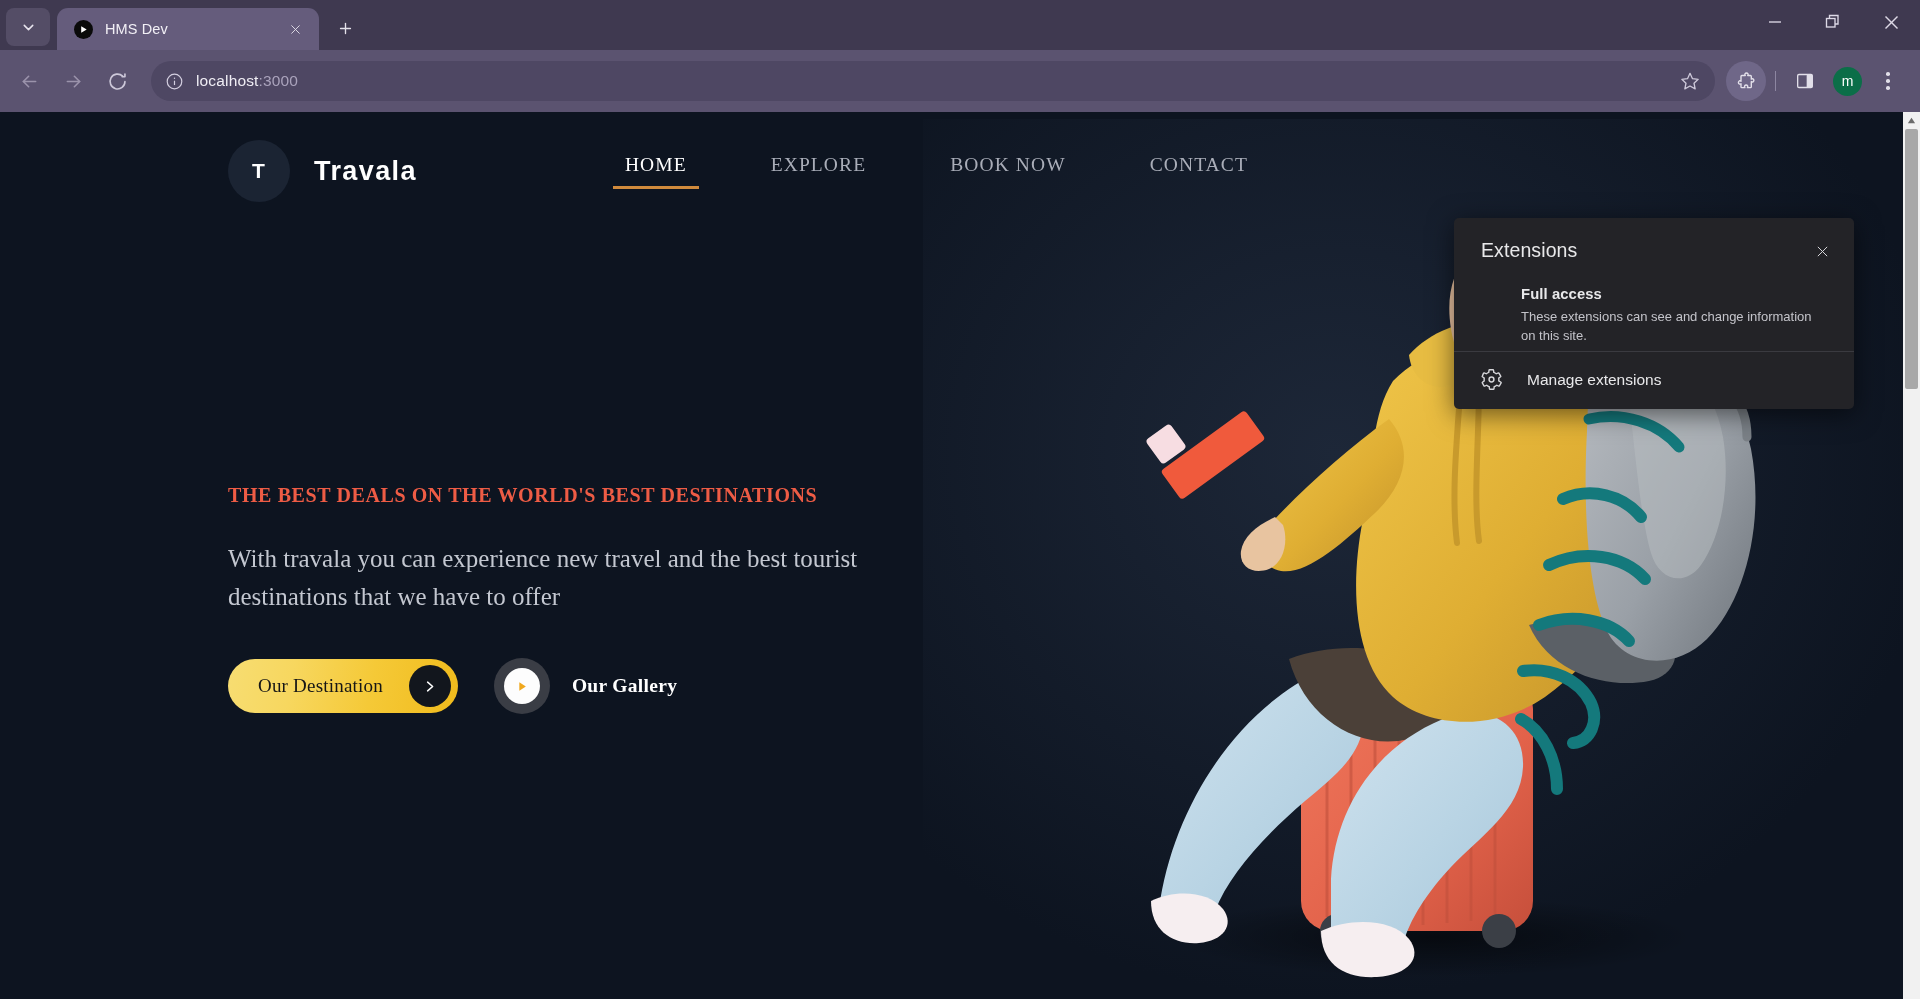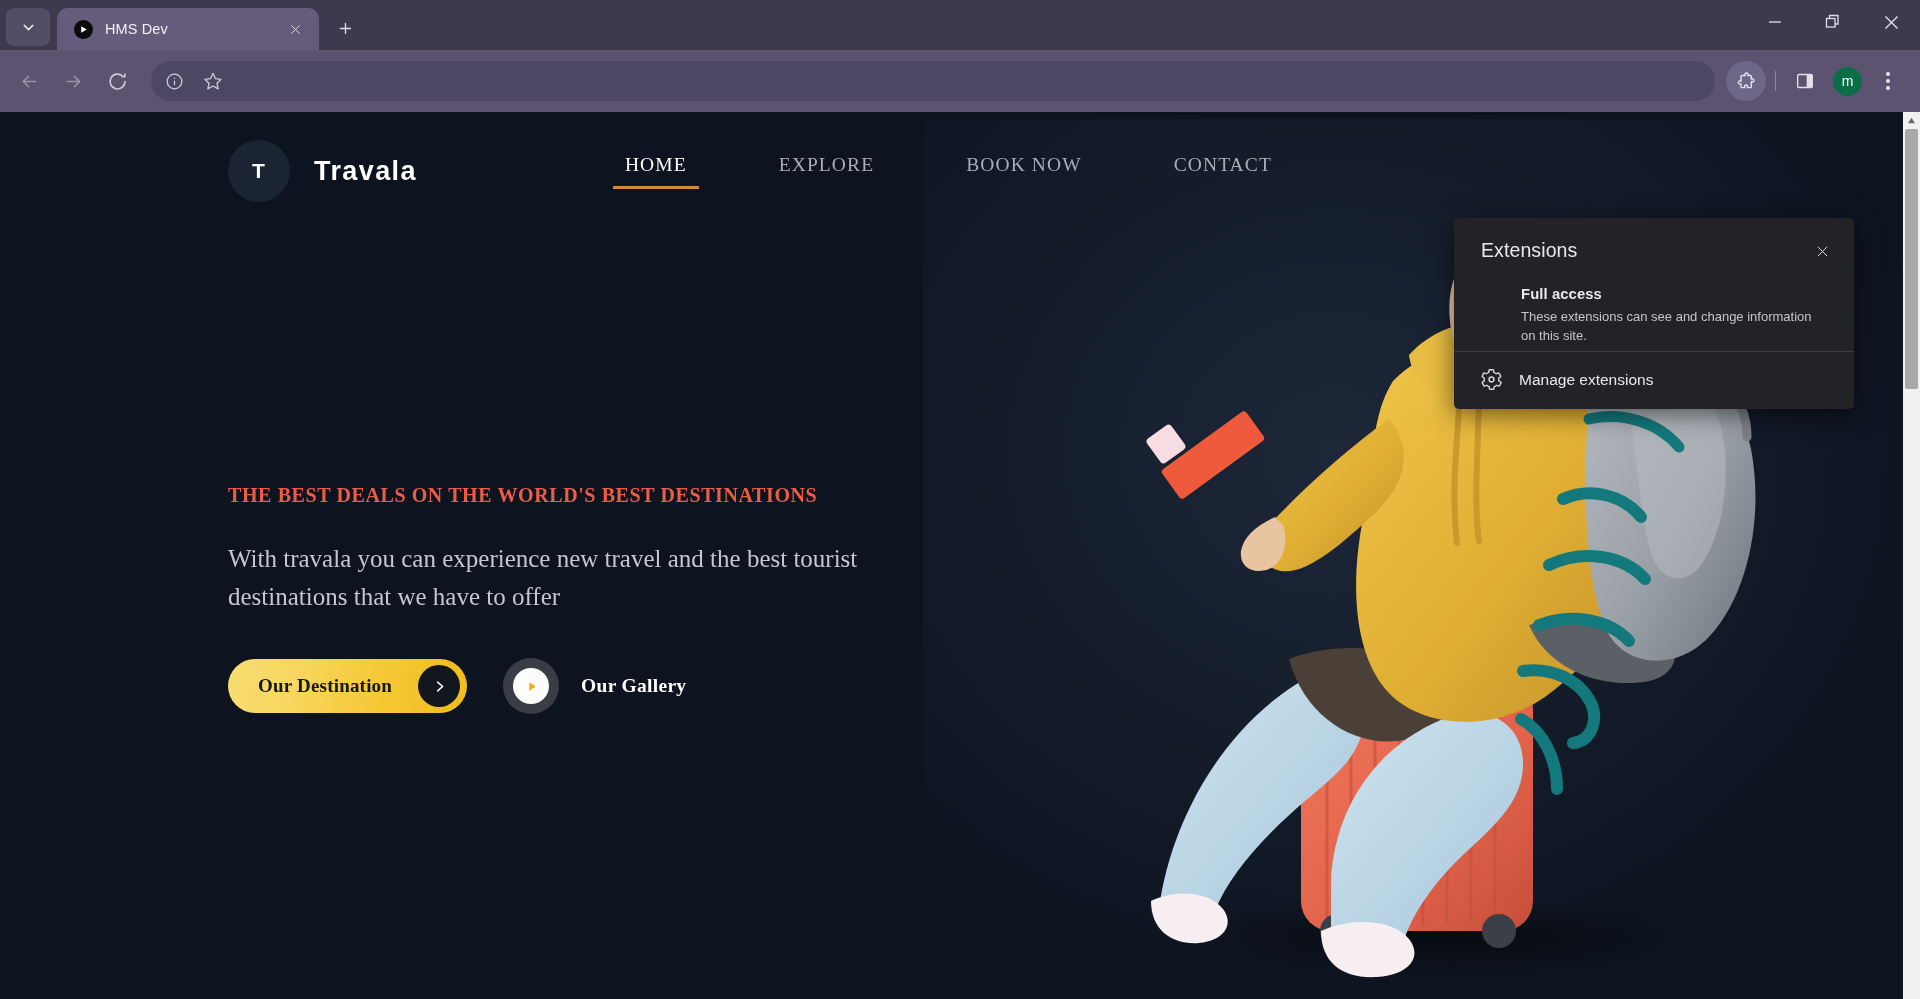--- a/index.html
+++ b/index.html
@@ -104,21 +104,21 @@
     display:flex; align-items:center; padding:0 60px 0 228px; z-index:5;
   }
   .brand { display:flex; align-items:center; gap:24px; }
   .brand-mark {
     width:62px; height:62px; border-radius:50%; background:#1b2433;
     display:flex; align-items:center; justify-content:center;
     color:#fff; font-size:21px; font-weight:bold; letter-spacing:1px;
   }
   .brand-name { color:#fff; font-size:27px; font-weight:bold; letter-spacing:1.4px; }
 
-  .site-nav { display:flex; gap:16px; margin-left:170px; align-items:flex-start; }
+  .site-nav { display:flex; gap:8px; margin-left:170px; align-items:flex-start; }
   .nav-link {
     font-family:"Liberation Serif", serif; font-size:19.5px;
     color:#a9adb8; letter-spacing:1.1px; padding:0 38px 13px;
     position:relative; cursor:pointer; text-decoration:none; white-space:nowrap;
   }
   .nav-link.active { color:#ffffff; }
   .nav-link.active::after {
     content:""; position:absolute; left:26px; right:26px; bottom:0;
     height:2.4px; background:#d08a3c;
   }
@@ -139,21 +139,21 @@
     line-height:1.52; color:#c3c7d0; margin-top:30px; max-width:700px;
   }
   .cta-row { display:flex; align-items:center; gap:36px; margin-top:42px; }
   .btn-primary {
     height:54px; border-radius:27px;
     background:linear-gradient(100deg,#f7dd72 0%,#f7d75f 28%,#f5c937 62%,#f0bb1c 100%);
     display:flex; align-items:center; padding:0 7px 0 30px; gap:26px;
     cursor:pointer; border:none;
   }
   .btn-primary-label {
-    font-family:"Liberation Serif", serif; font-weight:bold;
+    font-family:"Liberation Serif", serif; font-weight:normal;
     font-size:19px; color:#161616; letter-spacing:.2px;
   }
   .btn-primary-arrow {
     width:42px; height:42px; border-radius:50%; background:#12161d;
     display:flex; align-items:center; justify-content:center; flex:0 0 42px;
   }
   .btn-primary-arrow svg { width:15px; height:15px; fill:none; stroke:#fff; stroke-width:2.4; stroke-linecap:round; stroke-linejoin:round; }
 
   .btn-gallery { display:flex; align-items:center; gap:22px; cursor:pointer; }
   .play-ring {
@@ -209,21 +209,21 @@
     width:23px; height:23px; flex:0 0 23px;
     display:flex; align-items:center; justify-content:center;
   }
   .ext-item-name { flex:1; font-size:15.5px; color:#e8e8ea; }
   .ext-pin, .ext-more {
     width:31px; height:31px; border-radius:50%; display:flex;
     align-items:center; justify-content:center; cursor:pointer; flex:0 0 31px;
   }
   .ext-pin svg { width:16px; height:16px; fill:none; stroke:#cfcfd4; stroke-width:1.55; stroke-linejoin:round; }
   .ext-divider { height:1px; background:#3a3a40; margin:6px 0 0; }
-  .ext-footer { display:flex; align-items:center; gap:17px; padding:17px 27px 19px; cursor:pointer; }
+  .ext-footer { display:flex; align-items:center; gap:25px; padding:17px 27px 19px; cursor:pointer; }
   .ext-footer svg { width:21px; height:21px; flex:0 0 21px; fill:#d6d6da; }
   .ext-footer-label { font-size:15.5px; color:#e8e8ea; }
 </style>
 </head>
 <body>
 
 <div class="browser">
 
   <div class="tabstrip">
     <div class="tab-search">
@@ -293,20 +293,21 @@
     </div>
 
     <div class="omnibox">
       <span class="omni-info">
         <svg viewBox="0 0 24 24">
             <circle cx="12" cy="12" r="9.2"></circle>
             <line x1="12" y1="11" x2="12" y2="16.5"></line>
             <circle cx="12" cy="7.8" r=".9" fill="#d4cfe0" stroke="none"></circle>
           </svg>
       </span>
+      <span class="omni-url"><span>localhost</span><span class="port">:3000</span></span>
       <span class="omni-star">
         <svg viewBox="0 0 24 24">
             <polygon points="12 2.8 15 9.2 21.8 10 16.8 14.7 18.2 21.4 12 18 5.8 21.4 7.2 14.7 2.2 10 9 9.2"></polygon>
           </svg>
       </span>
     </div>
 
     <div class="tb-icon active">
       <svg width="21" height="21" viewBox="0 0 24 24">
           <path d="M10.3 3.2a2 2 0 0 1 3.4 0c.4.7.1 1.5-.3 2h3.1c.6 0 1 .4 1 1v3.1c.5-.4 1.3-.7 2-.3a2 2 0 0 1 0 3.4c-.7.4-1.5.1-2-.3V18c0 .6-.4 1-1 1h-3.5c.4-.5.7-1.3.3-2a2 2 0 0 0-3.4 0c-.4.7-.1 1.5.3 2H6.7c-.6 0-1-.4-1-1v-3.5c-.5.4-1.3.7-2 .3a2 2 0 0 1 0-3.4c.7-.4 1.5-.1 2 .3V6.2c0-.6.4-1 1-1h3.9c-.4-.5-.7-1.3-.3-2z"></path>

